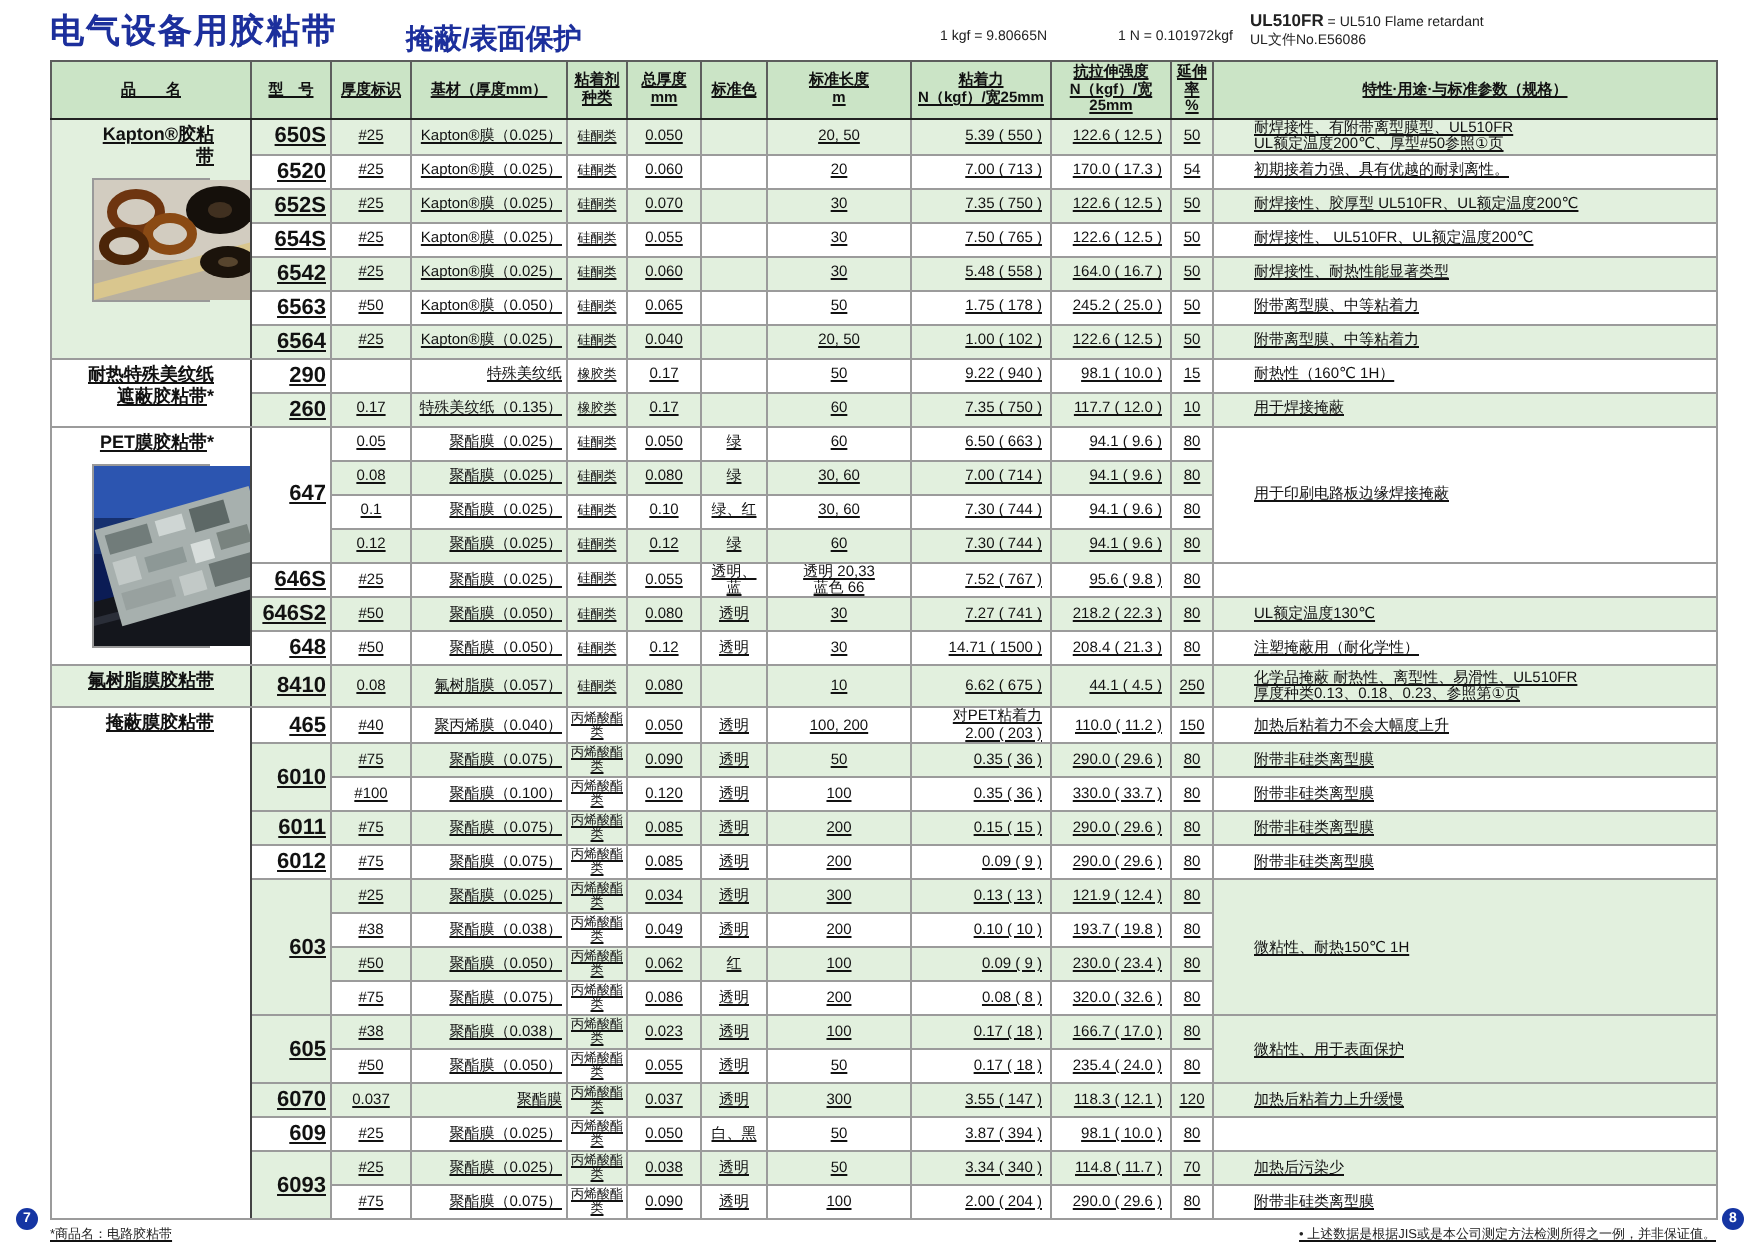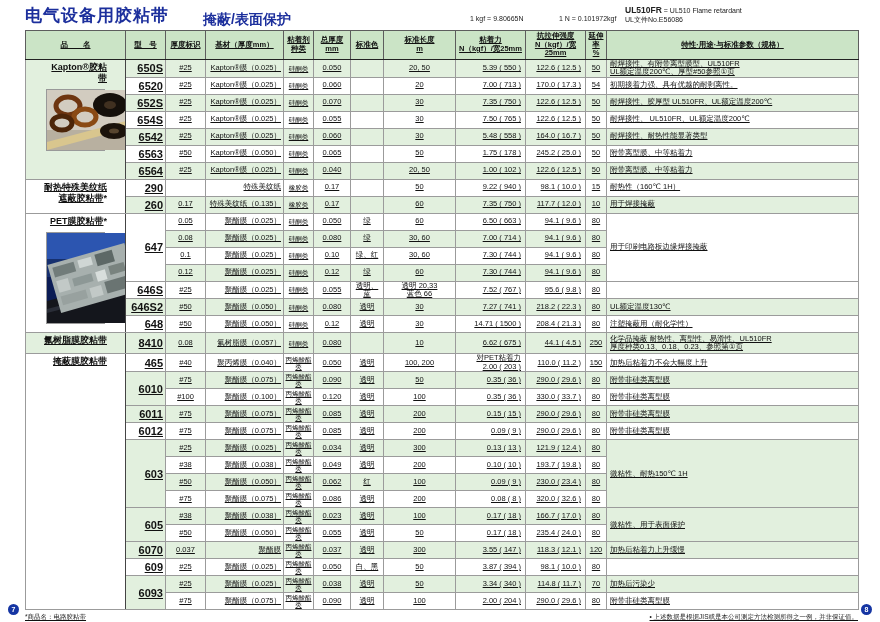--- a/index.html
+++ b/index.html
@@ -25,21 +25,21 @@
     font-size:7.5px;border:1px solid #9b9b9b;padding:0 2px;line-height:1.12;
     text-align:center;vertical-align:middle;white-space:pre-line;height:16px;
     overflow:hidden;
   }
   tr.green td{background:#e2f0de;}
   tr.white td{background:#ffffff;}
   tr.group-start td{border-top:1.6px solid #222;}
   tr.model-start td{border-top:1px solid #4e4e4e;}
   td.cat-cell{background:#fff;vertical-align:top;text-align:right;padding:2px 18px;border-right:1.3px solid #444;}
   td.model-cell{background:#fff;font-weight:bold;font-size:11px;text-align:right;padding-left:4px;}
-  td.feature-cell{background:#fff;text-align:left;padding-left:3px;}
+  td.feature-cell{background:#fff;text-align:left;padding-left:20px;}
   td.al{text-align:right;padding-left:3px;}
   td.ar{text-align:right;padding-right:4px;}
   td.sm{font-size:6.5px;padding:0 1px;}
   .cat-label{font-weight:bold;font-size:9px;line-height:1.25;white-space:pre-line;}
   .ast{float:right;font-weight:bold;font-size:9px;}
   .cat-photo{margin:5px 2px 2px 2px;border:1px solid #999;line-height:0;}
   .notes{width:833px;display:flex;justify-content:space-between;font-size:6.5px;color:#222;margin-top:3px;}
   .pagenav{position:absolute;left:8px;right:8px;bottom:7px;display:flex;justify-content:space-between;}
   .pgc{
     width:11px;height:11px;border-radius:50%;background:#1535a3;color:#fff;

